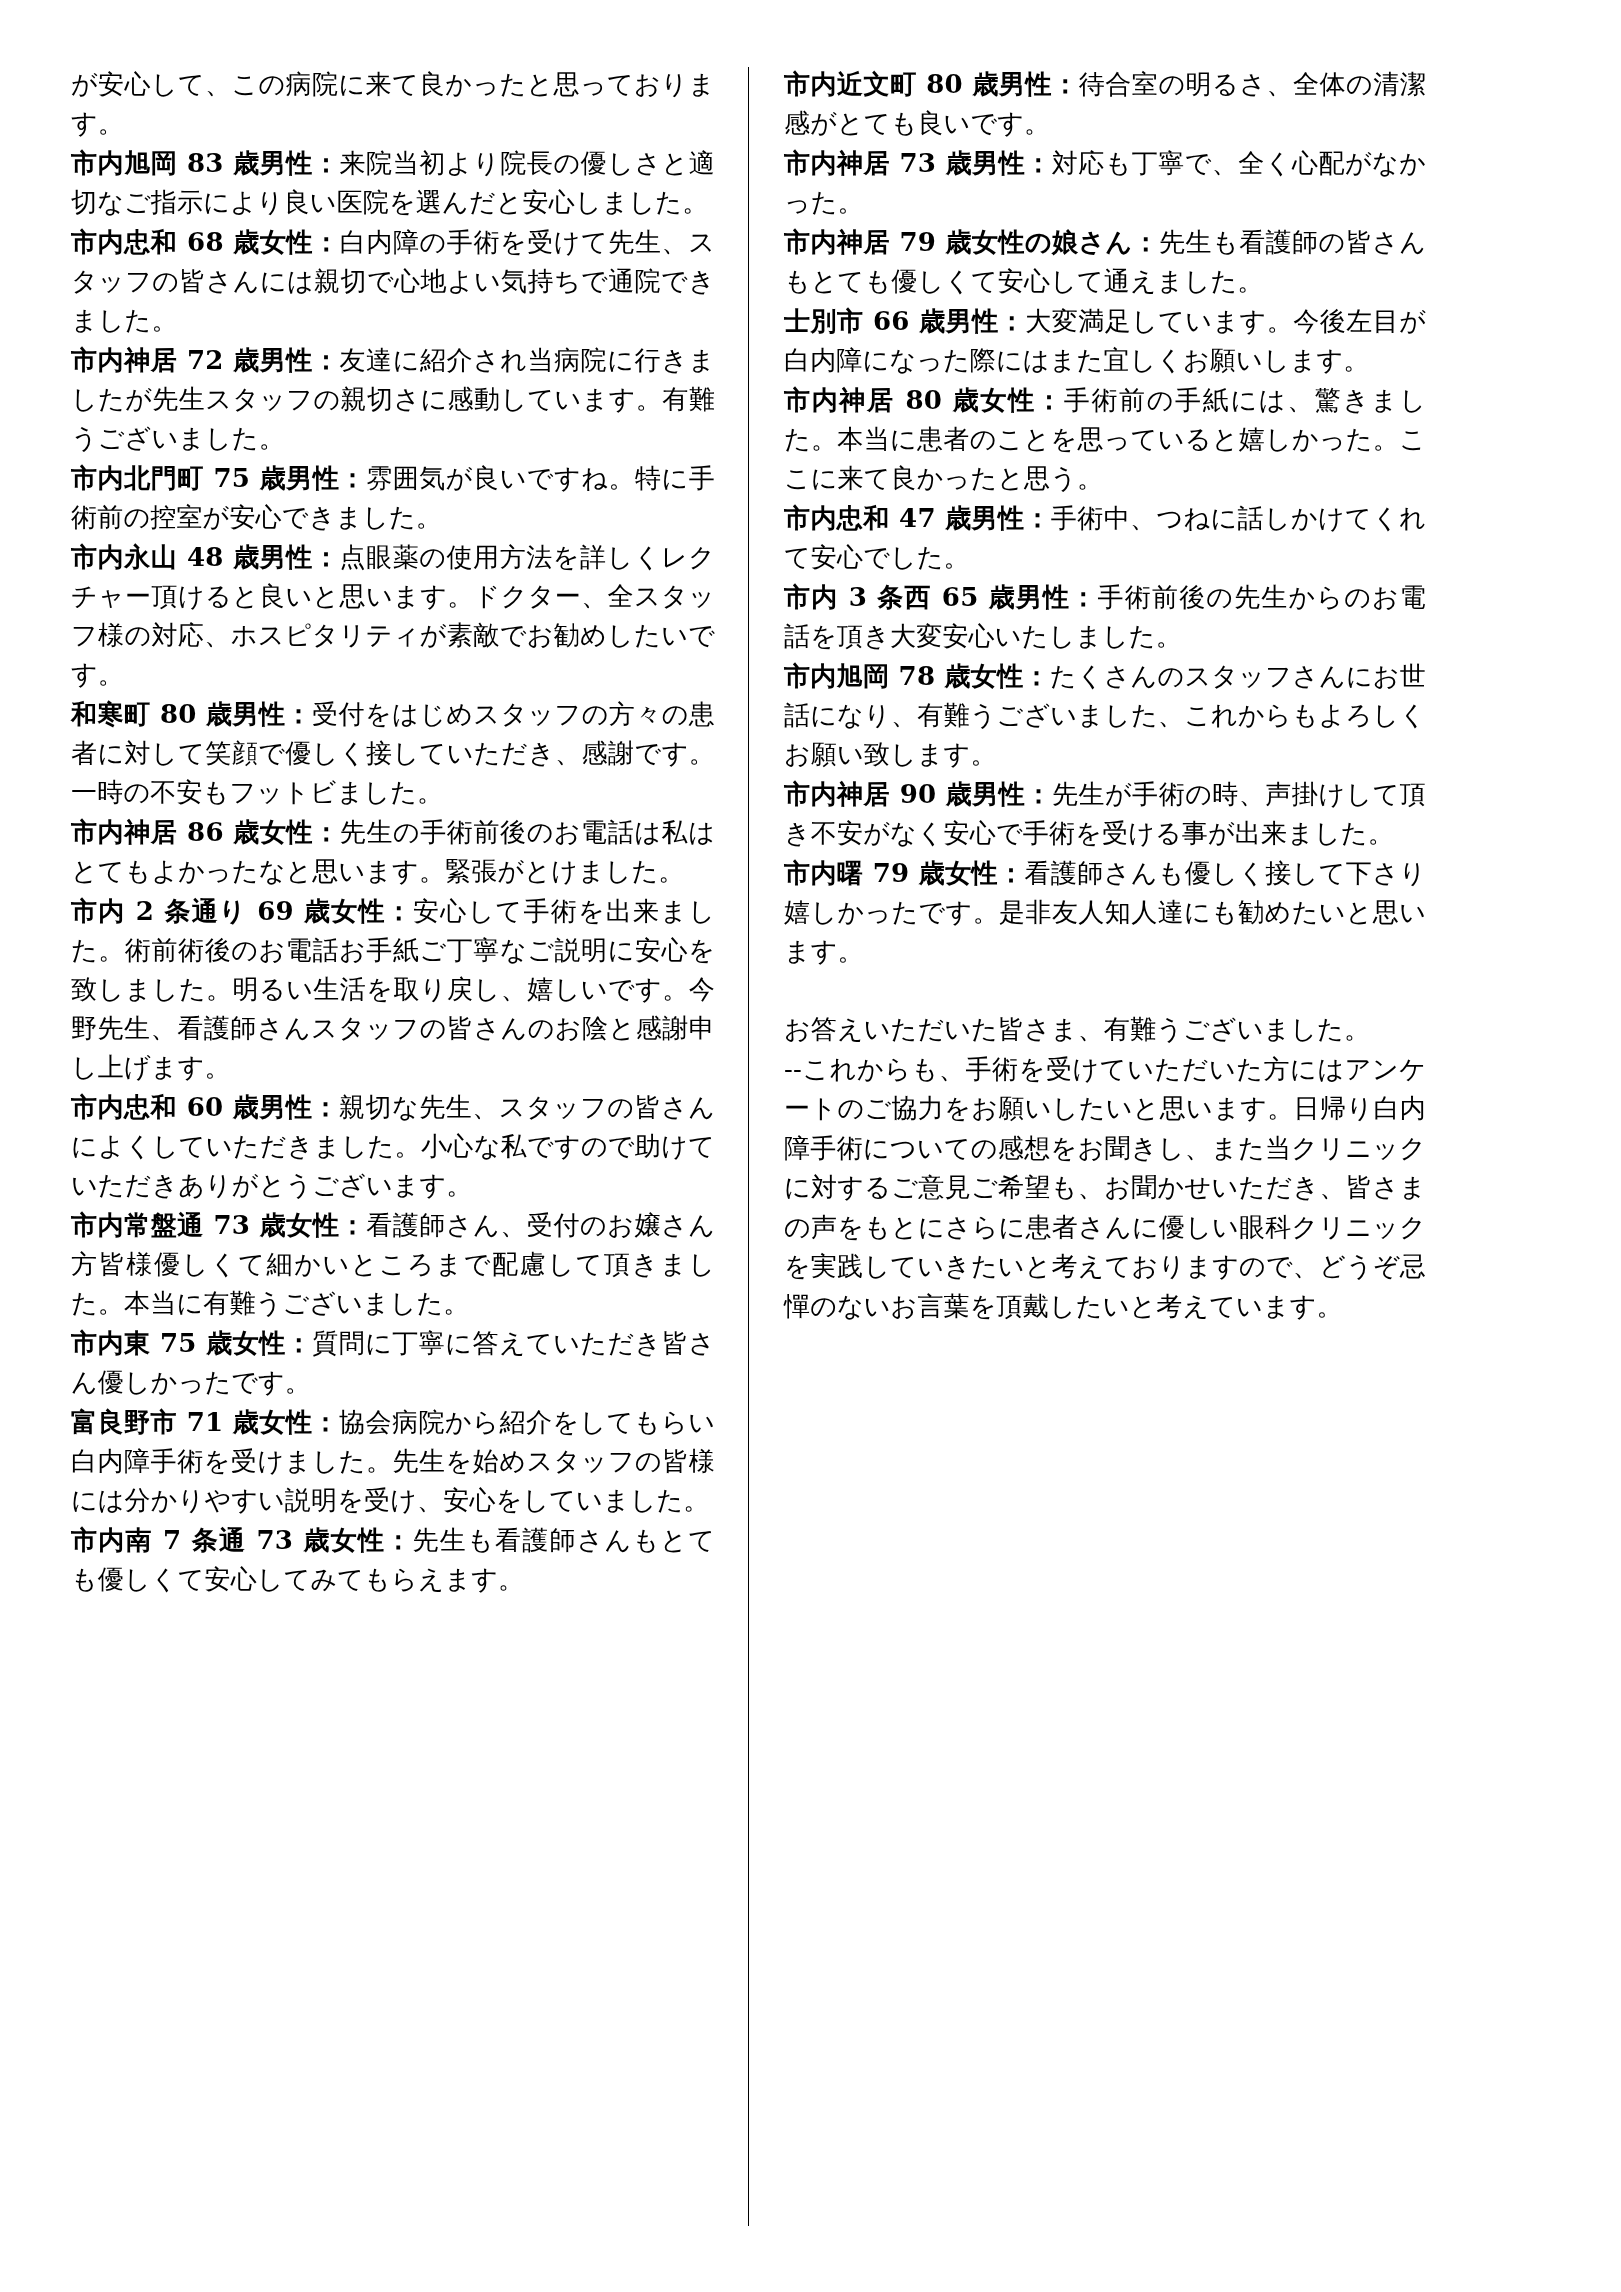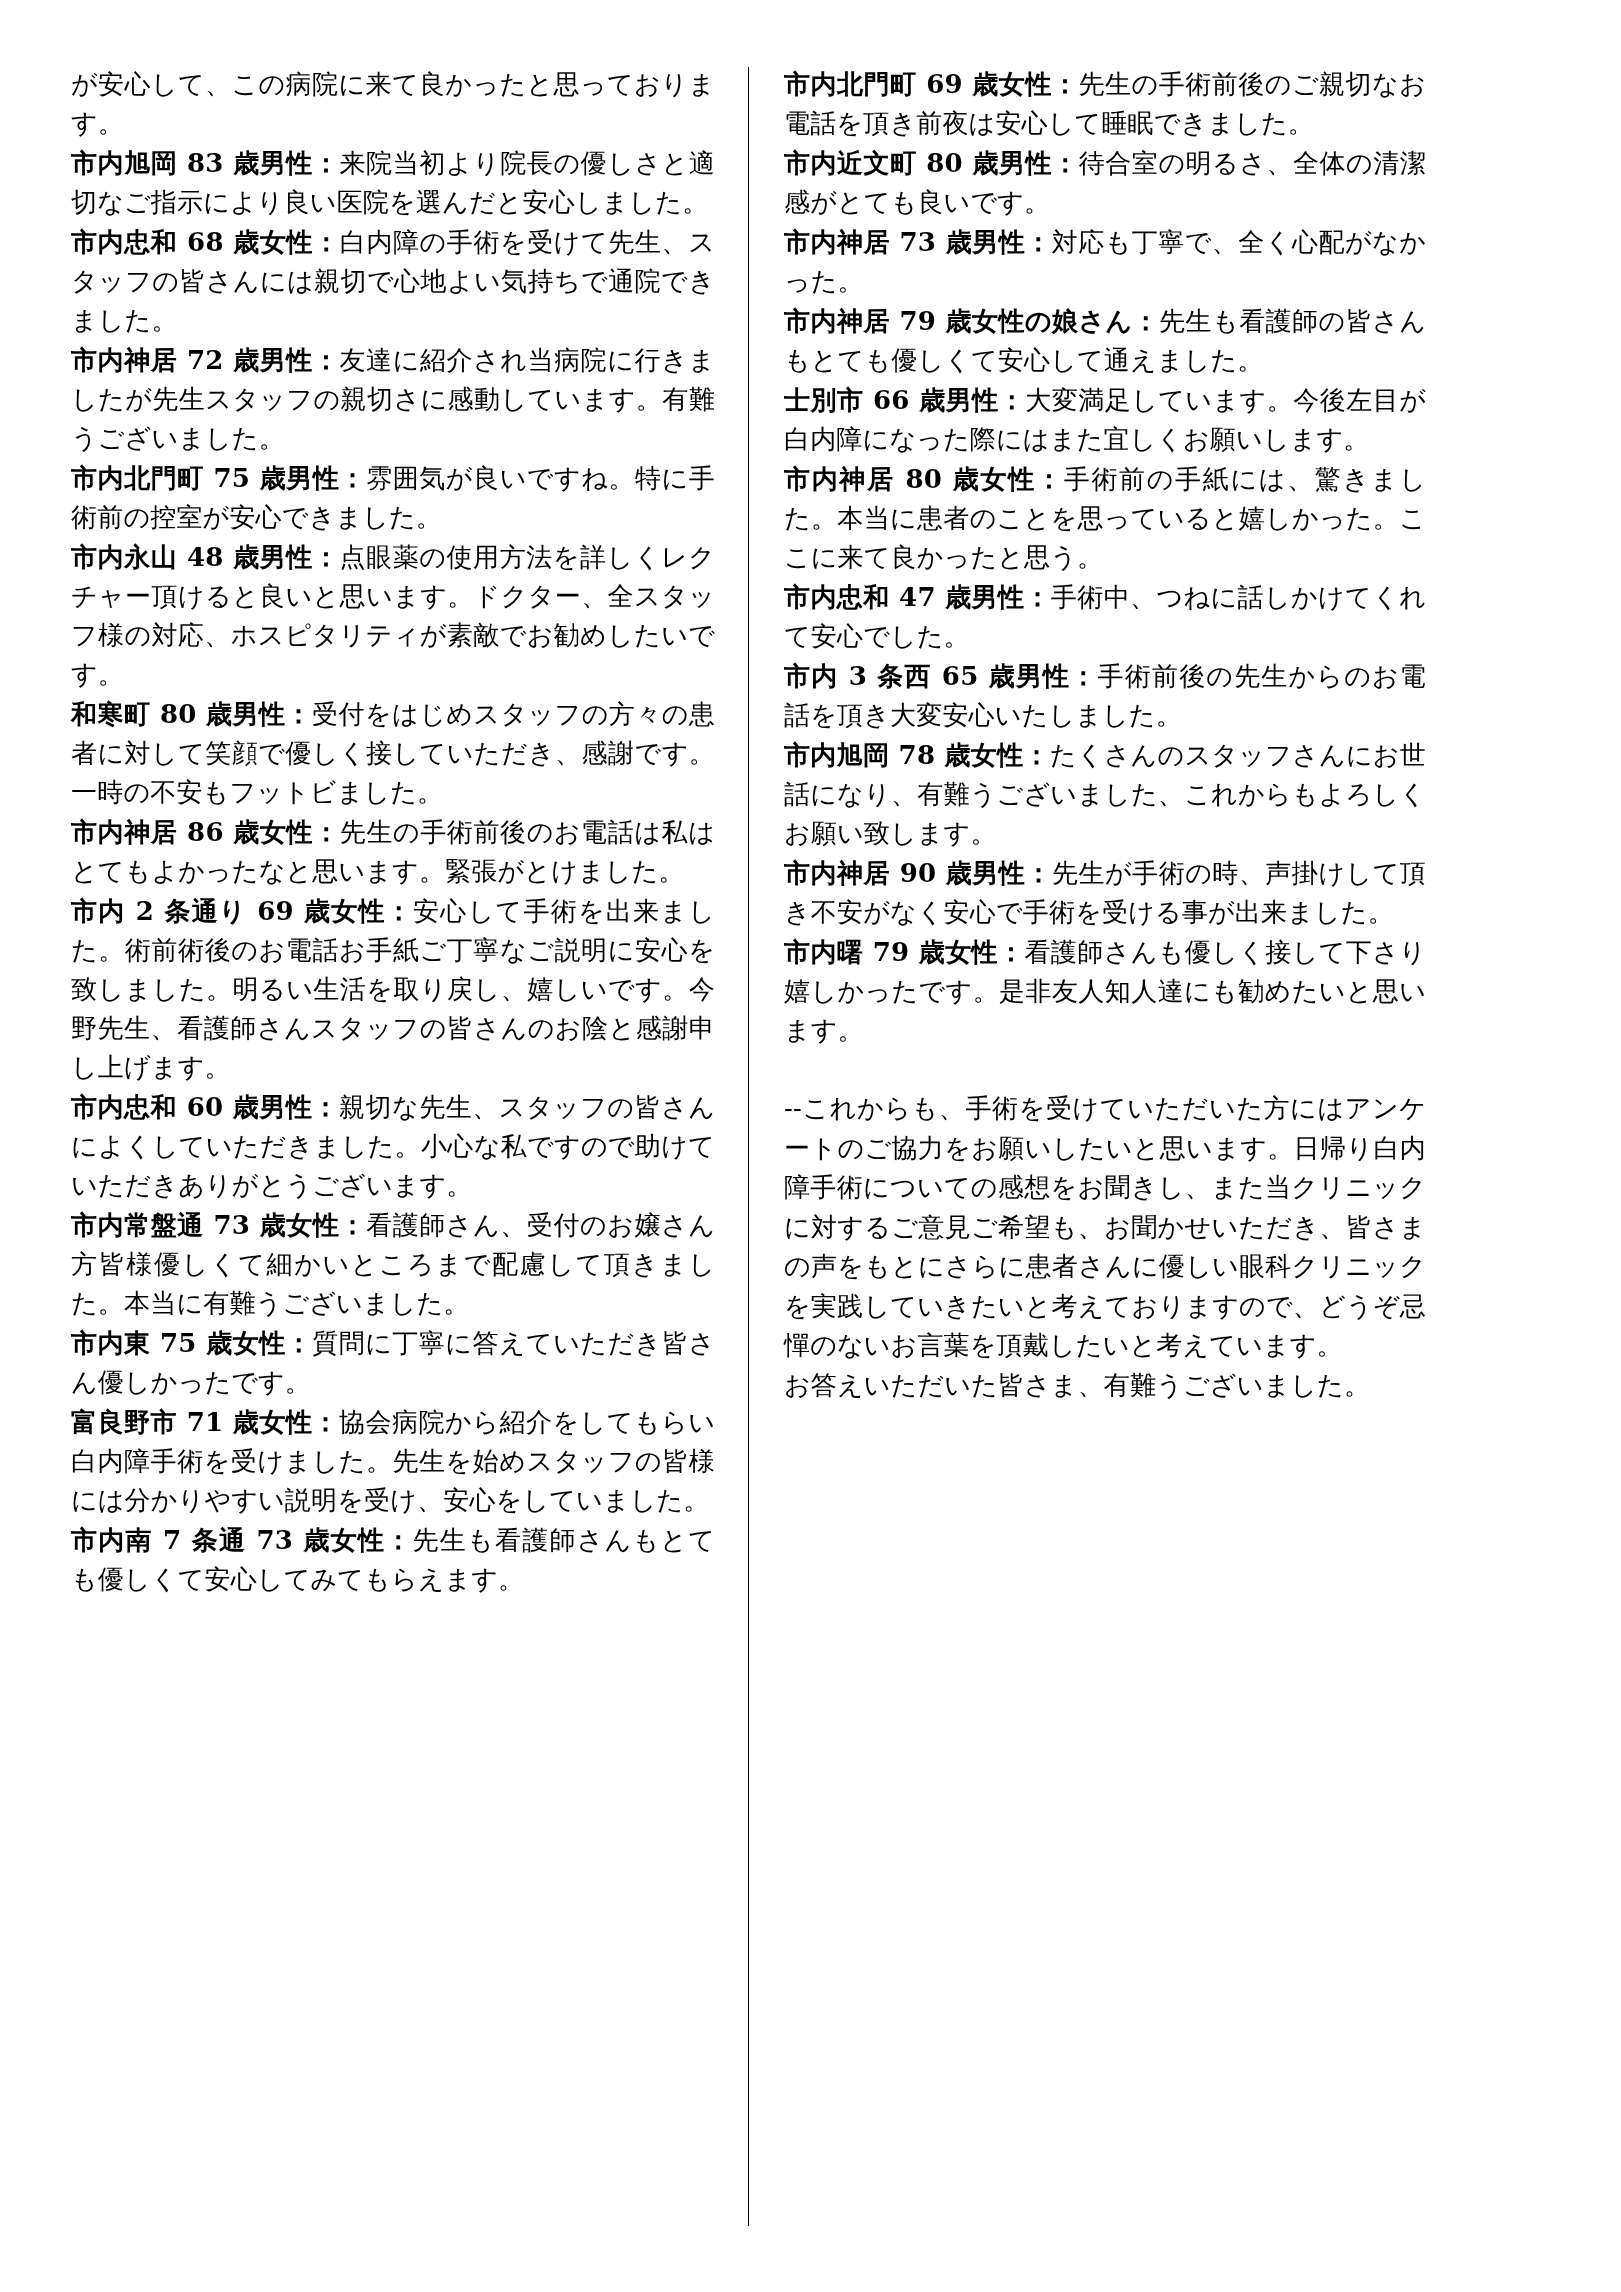--- a/index.html
+++ b/index.html
@@ -87,33 +87,32 @@
       <p class="entry"><span class="who">市内忠和 60 歳男性</span><span class="colon">：</span><span>親切な先生、スタッフの皆さんによくしていただきました。小心な私ですので助けていただきありがとうございます。</span></p>
       <p class="entry"><span class="who">市内常盤通 73 歳女性</span><span class="colon">：</span><span>看護師さん、受付のお嬢さん方皆様優しくて細かいところまで配慮して頂きました。本当に有難うございました。</span></p>
       <p class="entry"><span class="who">市内東 75 歳女性</span><span class="colon">：</span><span>質問に丁寧に答えていただき皆さん優しかったです。</span></p>
       <p class="entry"><span class="who">富良野市 71 歳女性</span><span class="colon">：</span><span>協会病院から紹介をしてもらい白内障手術を受けました。先生を始めスタッフの皆様には分かりやすい説明を受け、安心をしていました。</span></p>
       <p class="entry"><span class="who">市内南 7 条通 73 歳女性</span><span class="colon">：</span><span>先生も看護師さんもとても優しくて安心してみてもらえます。</span></p>
     </div>
 
     <div class="divider"></div>
 
     <div class="col col-right">
-      <p class="entry"><span class="who">市内北門町 69 歳女性</span><span class="colon">：</span><span>先生の手術前後のご親切なお電話を頂き前夜は安心して睡眠できました。</span></p>
       <p class="entry"><span class="who">市内近文町 80 歳男性</span><span class="colon">：</span><span>待合室の明るさ、全体の清潔感がとても良いです。</span></p>
       <p class="entry"><span class="who">市内神居 73 歳男性</span><span class="colon">：</span><span>対応も丁寧で、全く心配がなかった。</span></p>
       <p class="entry"><span class="who">市内神居 79 歳女性の娘さん</span><span class="colon">：</span><span>先生も看護師の皆さんもとても優しくて安心して通えました。</span></p>
       <p class="entry"><span class="who">士別市 66 歳男性</span><span class="colon">：</span><span>大変満足しています。今後左目が白内障になった際にはまた宜しくお願いします。</span></p>
       <p class="entry"><span class="who">市内神居 80 歳女性</span><span class="colon">：</span><span>手術前の手紙には、驚きました。本当に患者のことを思っていると嬉しかった。ここに来て良かったと思う。</span></p>
       <p class="entry"><span class="who">市内忠和 47 歳男性</span><span class="colon">：</span><span>手術中、つねに話しかけてくれて安心でした。</span></p>
       <p class="entry"><span class="who">市内 3 条西 65 歳男性</span><span class="colon">：</span><span>手術前後の先生からのお電話を頂き大変安心いたしました。</span></p>
       <p class="entry"><span class="who">市内旭岡 78 歳女性</span><span class="colon">：</span><span>たくさんのスタッフさんにお世話になり、有難うございました、これからもよろしくお願い致します。</span></p>
       <p class="entry"><span class="who">市内神居 90 歳男性</span><span class="colon">：</span><span>先生が手術の時、声掛けして頂き不安がなく安心で手術を受ける事が出来ました。</span></p>
       <p class="entry"><span class="who">市内曙 79 歳女性</span><span class="colon">：</span><span>看護師さんも優しく接して下さり嬉しかったです。是非友人知人達にも勧めたいと思います。</span></p>
 
       <div class="closing">
+        <p>お答えいただいた皆さま、有難うございました。</p>
         <p>--これからも、手術を受けていただいた方にはアンケートのご協力をお願いしたいと思います。日帰り白内障手術についての感想をお聞きし、また当クリニックに対するご意見ご希望も、お聞かせいただき、皆さまの声をもとにさらに患者さんに優しい眼科クリニックを実践していきたいと考えておりますので、どうぞ忌憚のないお言葉を頂戴したいと考えています。</p>
-        <p>お答えいただいた皆さま、有難うございました。</p>
       </div>
     </div>
 
   </div>
 </div>
 
 
 </body></html>

